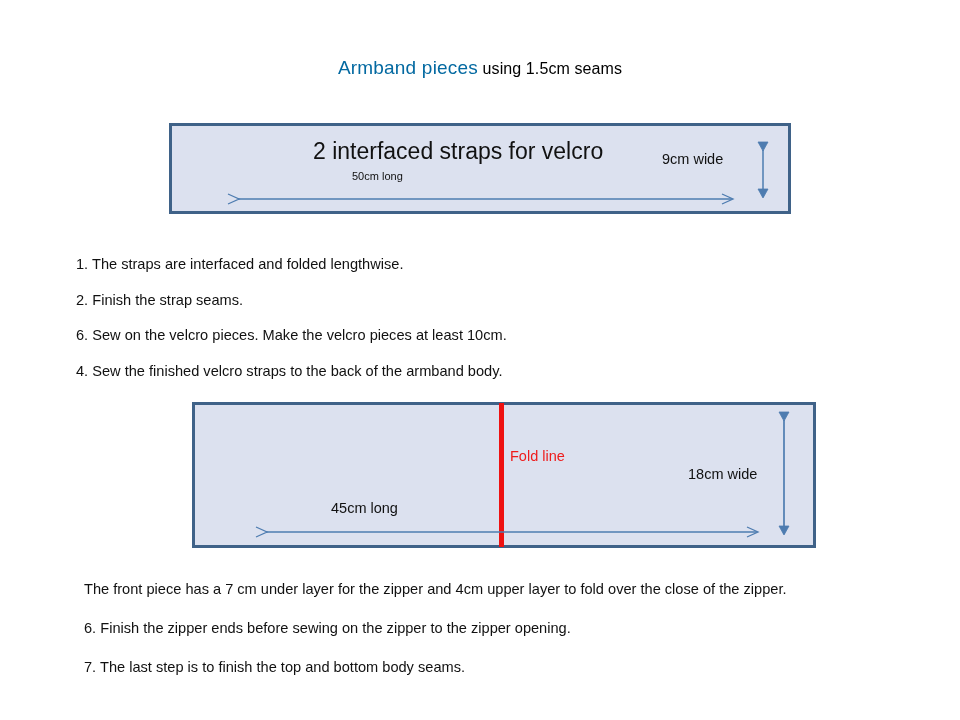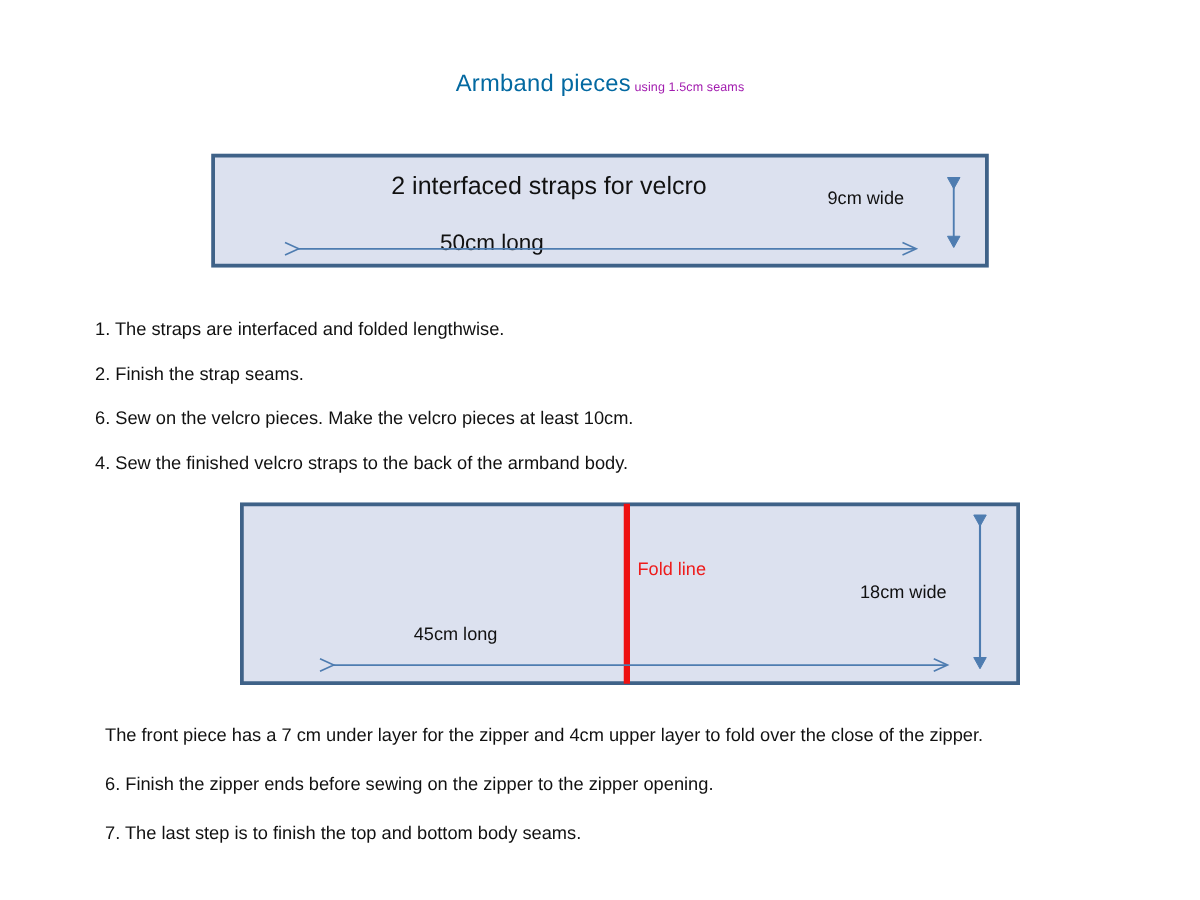--- a/index.html
+++ b/index.html
@@ -29,23 +29,23 @@
     width: 960px;
     text-align: center;
     white-space: nowrap;
   }
   .title-main {
     font-size: 19px;
     letter-spacing: 0.2px;
     color: #0369a1;
   }
   .title-sub {
-    font-size: 10px;
+    font-size: 16px;
     letter-spacing: 0.1px;
-    color: #a21caf;
+    color: #000000;
   }
 
   
   .piece {
     position: absolute;
     background: #dce1ef;
     border: 3px solid #3f6288;
     box-sizing: border-box;
   }
   #strap-piece {
@@ -63,31 +63,31 @@
 
   
   .shape-label {
     position: absolute;
     white-space: nowrap;
     color: #111111;
   }
   #strap-title {
     left: 313px;
     top: 138px;
-    font-size: 20px;
+    font-size: 23px;
   }
   #strap-width-label {
     left: 662px;
     top: 151px;
     font-size: 14.5px;
   }
   #strap-length-label {
     left: 352px;
-    top: 184px;
-    font-size: 18px;
+    top: 170px;
+    font-size: 11px;
     text-align: right;
   }
   #body-title {
     left: 252px;
     top: 432px;
     font-size: 18.5px;
   }
   #body-fold-label {
     left: 510px;
     top: 448px;

